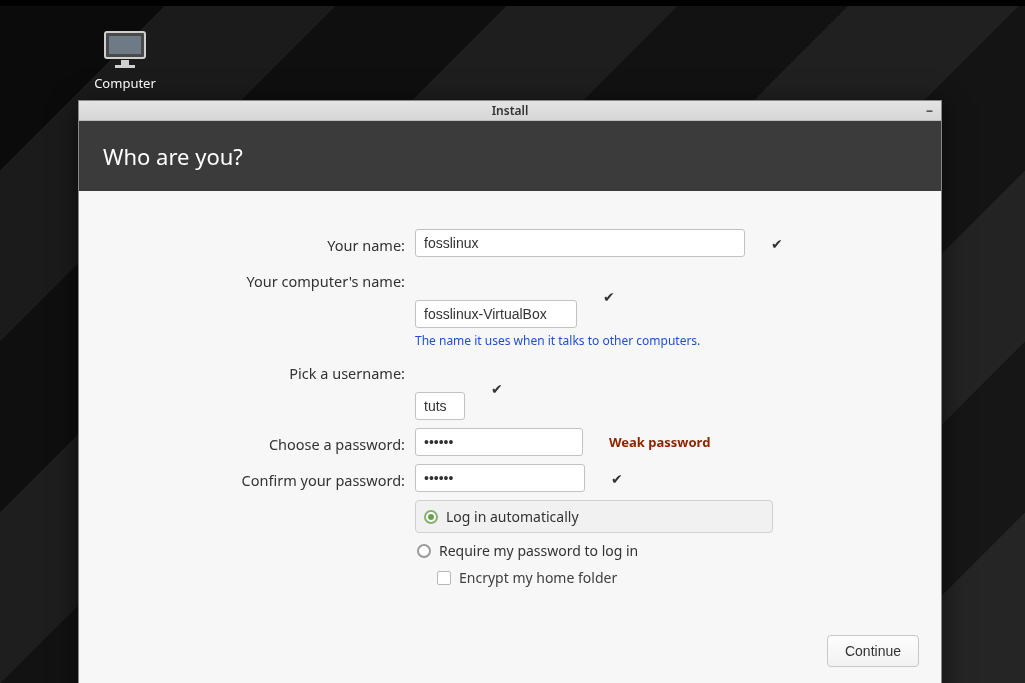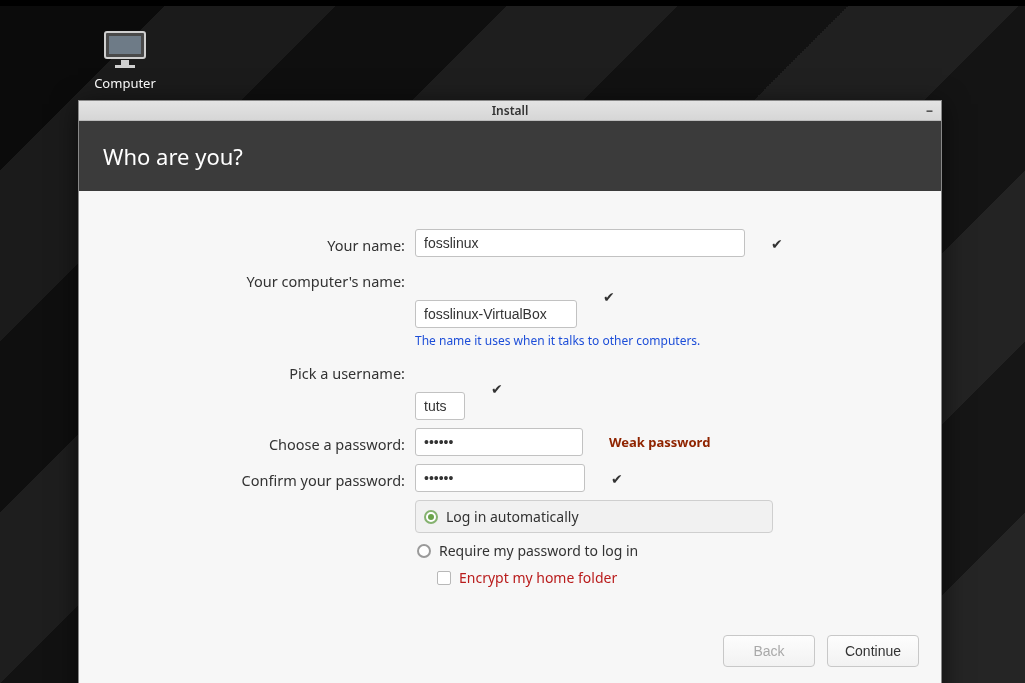--- a/index.html
+++ b/index.html
@@ -117,21 +117,21 @@
   .radio-row {
     display: flex; align-items: center; gap: 8px;
     font-size: 14px; color: #333; margin-top: 8px; padding-left: 2px;
   }
   .radio-empty {
     width: 14px; height: 14px; border: 2px solid #9a9a9a; border-radius: 50%;
     background: #fff;
   }
   .check-row {
     display: flex; align-items: center; gap: 8px;
-    font-size: 14px; color: #b91c1c; margin-top: 8px; padding-left: 22px;
+    font-size: 14px; color: #404040; margin-top: 8px; padding-left: 22px;
   }
   .checkbox {
     width: 14px; height: 14px; border: 1px solid #b8b8b8; border-radius: 2px;
     background: #fff;
   }
   .buttons {
     position: absolute; right: 22px; bottom: 16px;
     display: flex; gap: 12px;
   }
   .btn {
@@ -241,21 +241,20 @@
           <span>Require my password to log in</span>
         </div>
         <div class="check-row">
           <span class="checkbox"></span>
           <span>Encrypt my home folder</span>
         </div>
       </div>
     </div>
 
     <div class="buttons">
-      <button class="btn disabled">Back</button>
       <button class="btn">Continue</button>
     </div>
   </div>
 
   <div class="footer">
     <span class="dot"></span>
     <span class="dot"></span>
     <span class="dot"></span>
     <span class="dot"></span>
     <span class="dot"></span>

